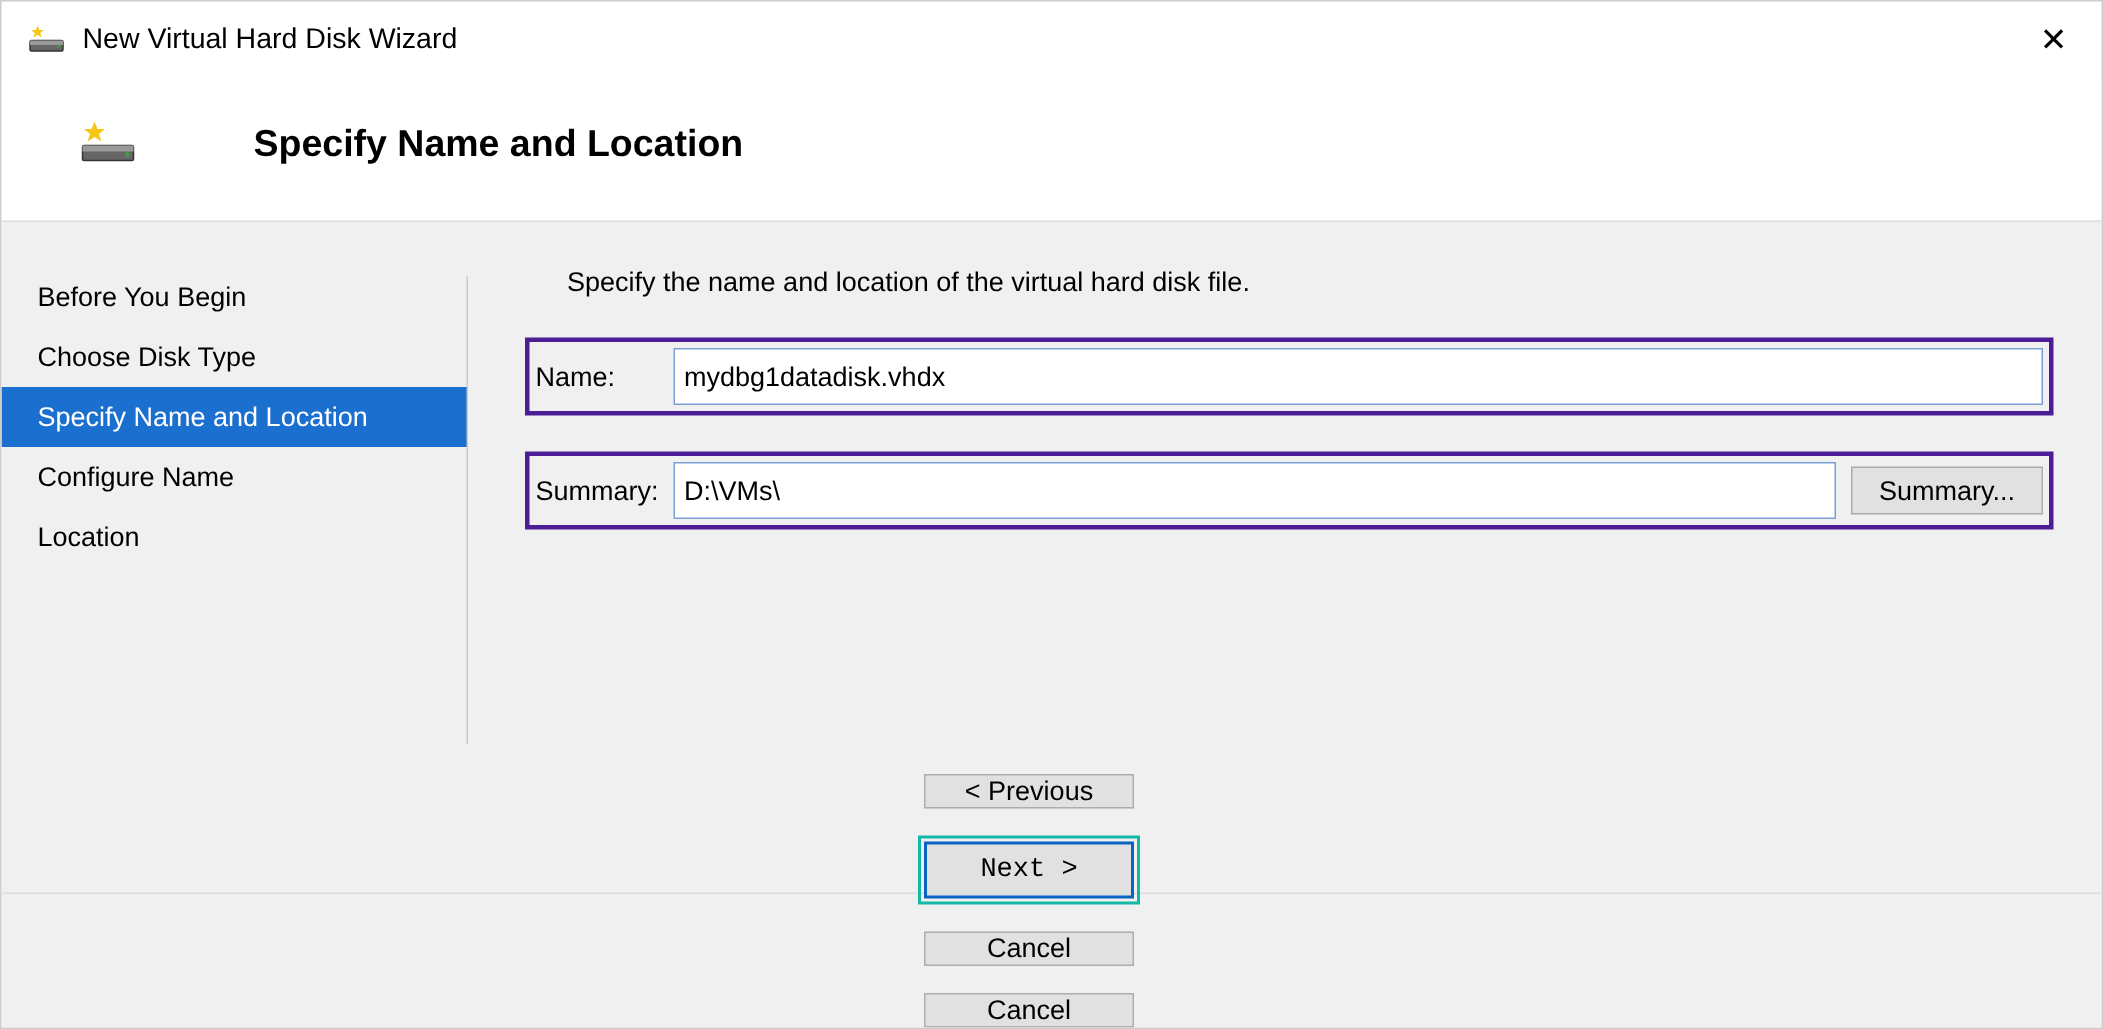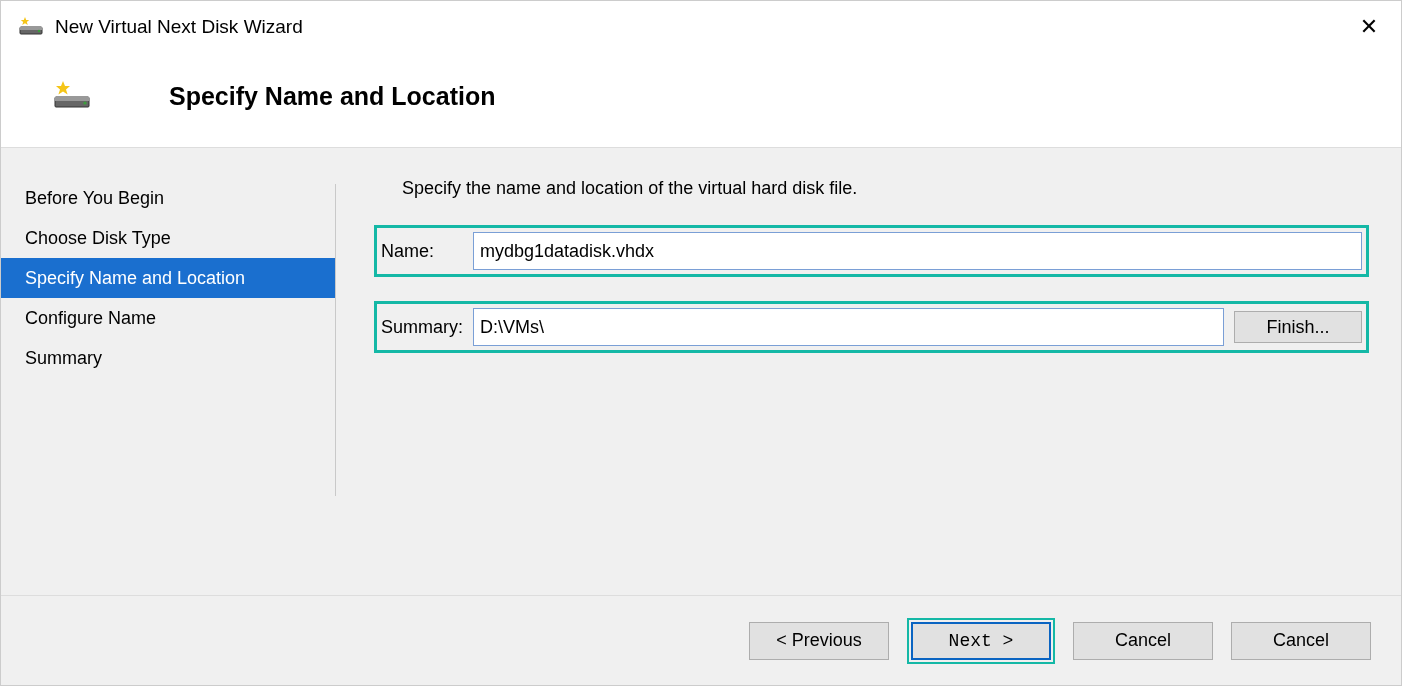--- a/index.html
+++ b/index.html
@@ -24,57 +24,57 @@
 .close-btn { font-family: Arial, sans-serif; font-size: 22px; width: 40px; height: 40px; display: flex; align-items: center; justify-content: center; cursor: default; }
 
 
 .header-band { background: #fff; padding: 28px 0 36px 50px; display: flex; align-items: center; }
 .header-band .big-icon { width: 44px; height: 30px; margin-right: 74px; display: flex; align-items: center; justify-content: center; }
 .header-band h1 { font-size: 25px; font-weight: 700; }
 
 
 .main { flex: 1; display: flex; background: #f0f0f0; border-top: 1px solid #ddd; min-height: 0; }
 
-.sidebar { width: 335px; padding: 30px 0 0 0; position: relative; }
+.sidebar { width: 311px; padding: 30px 0 0 0; position: relative; }
 .sidebar-inner { position: relative; }
 .sidebar-inner::after { content:""; position:absolute; right:0; top:6px; height:312px; width:1px; background:#c9c9c9; }
 .side-item { padding: 9px 24px; cursor: default; font-size: 18px; line-height: 22px; }
 .side-item.selected { background: #1a6fcf; color: #fff; }
 
 .content { flex: 1; padding: 30px 32px 0 38px; }
 .instruction { margin-bottom: 26px; font-size: 18px; margin-left: 28px; }
 
-.field-row { display: flex; align-items: center; border: 3px solid #14b8a6; padding: 4px; margin-bottom: 24px; }
+.field-row { display: flex; align-items: center; border: 3px solid #4c1d95; padding: 4px; margin-bottom: 24px; }
 .field-row.location { margin-bottom: 0; }
 .field-row .lbl { width: 92px; font-size: 18px; }
 .field-row input[type=text] { flex: 1; height: 30px; font-size: 18px; padding: 18px 6px; border: 1px solid #7a9fd6; font-family: inherit; background: #fff; }
 .browse-btn { margin-left: 10px; height: 32px; width: 128px; background: #e1e1e1; border: 1px solid #adadad; font-size: 18px; font-family: inherit; cursor: default; }
 
 
-.footer { background: #f0f0f0; border-top: 1px solid #ddd; height: 90px; display: flex; align-items: center; justify-content: flex-end; padding-right: 30px; gap: 18px; }
+.footer { background: #f0f0f0; border-top: 1px solid #ddd; height: 90px; display: flex; align-items: center; justify-content: flex-end; padding-right: 30px; gap: 18px; flex-direction: column; }
 .wiz-btn { width: 140px; height: 38px; background: #e1e1e1; border: 1px solid #adadad; font-size: 18px; font-family: inherit; cursor: default; }
 .next-wrap { border: 2px solid #14b8a6; padding: 2px; font-family: Liberation Mono, monospace; }
 .next-wrap .wiz-btn { border: 2px solid #0a64c2; }
 
 
 .disk-svg { display:block; }
 </style>
 </head>
 <body>
 
 <div class="titlebar">
   <span class="title-icon">
     <svg class="disk-svg" width="24" height="20" viewBox="0 0 24 20">
       <rect x="1" y="10" width="22" height="7" rx="1" fill="#666" stroke="#333"></rect>
       <rect x="1" y="10" width="22" height="3" fill="#999"></rect>
       <circle cx="20" cy="14" r="1.2" fill="#3a9f3a"></circle>
       <polygon points="6,0 7.2,3 10.2,3 7.8,5 8.8,8 6,6.2 3.2,8 4.2,5 1.8,3 4.8,3" fill="#f5c518"></polygon>
     </svg>
   </span>
-  <span class="title-text">New Virtual Next Disk Wizard</span>
+  <span class="title-text">New Virtual Hard Disk Wizard</span>
   <span class="spacer"></span>
   <span class="close-btn">✕</span>
 </div>
 
 <div class="header-band">
   <span class="big-icon">
     <svg class="disk-svg" width="40" height="30" viewBox="0 0 40 30">
       <rect x="2" y="16" width="34" height="10" rx="1" fill="#666" stroke="#333"></rect>
       <rect x="2" y="16" width="34" height="4" fill="#999"></rect>
       <circle cx="32" cy="22" r="1.6" fill="#3a9f3a"></circle>
@@ -84,36 +84,36 @@
   <h1>Specify Name and Location</h1>
 </div>
 
 <div class="main">
   <div class="sidebar">
     <div class="sidebar-inner">
       <div class="side-item">Before You Begin</div>
       <div class="side-item">Choose Disk Type</div>
       <div class="side-item selected">Specify Name and Location</div>
       <div class="side-item">Configure Name</div>
-      <div class="side-item">Summary</div>
+      <div class="side-item">Location</div>
     </div>
   </div>
 
   <div class="content">
     <p class="instruction">Specify the name and location of the virtual hard disk file.</p>
 
     <div class="field-row">
       <span class="lbl">Name:</span>
       <input type="text" value="mydbg1datadisk.vhdx" style="">
     </div>
 
     <div class="field-row location">
       <span class="lbl">Summary:</span>
       <input type="text" value="D:\VMs\" style="">
-      <button class="browse-btn">Finish...</button>
+      <button class="browse-btn">Summary...</button>
     </div>
   </div>
 </div>
 
 <div class="footer">
   <button class="wiz-btn">&lt; Previous</button>
   <span class="next-wrap">
     <button class="wiz-btn">Next &gt;</button>
   </span>
   <button class="wiz-btn">Cancel</button>

